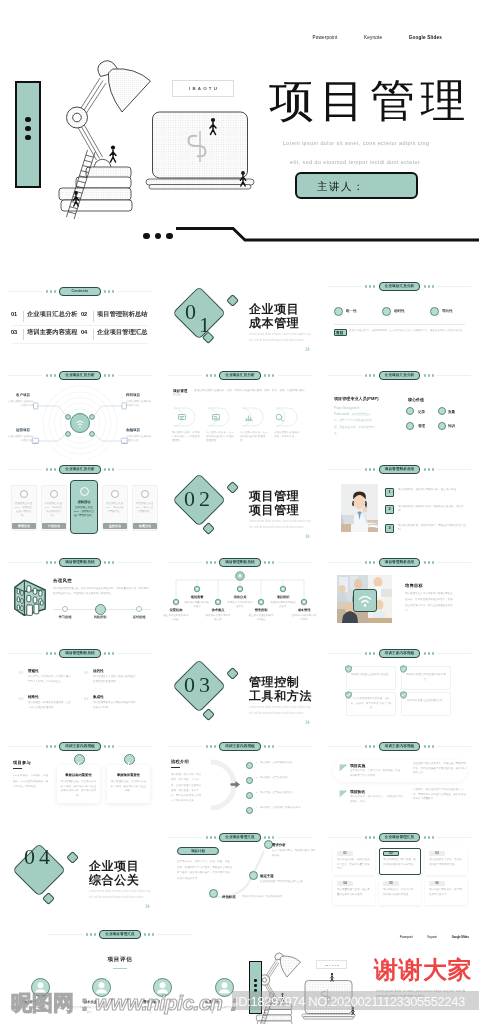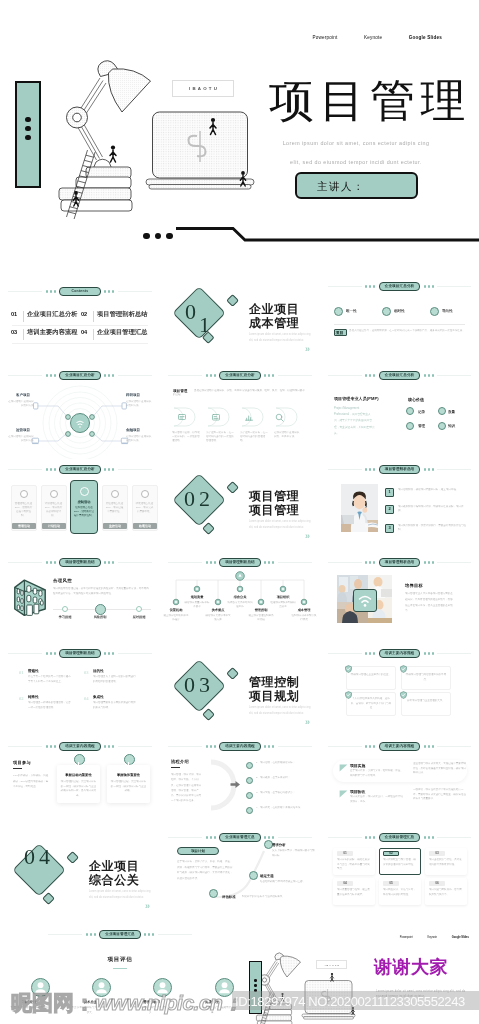--- a/index.html
+++ b/index.html
@@ -678,21 +678,21 @@
   <div style="position:absolute;left:93px;top:50px;font-size:3.6px;font-weight:bold;color:#222">集成性</div>
   <div class="t-xs" style="position:absolute;left:93px;top:56px;width:44px;line-height:1.9">项目管理需要将各方面的资源进行有效的集成与协调。</div>
 </div>
 
 <div class="slide" style="left:160px;top:645px;width:160px;height:91px">
   <div class="dm" style="left:20px;top:22px;width:38.2px;height:38.2px;border-radius:5px"></div>
   <div class="dm" style="left:67.5px;top:24px;width:9.2px;height:9.2px;border-radius:2px"></div>
   <div class="dm" style="left:44px;top:65px;width:9px;height:9px;border-radius:2px"></div>
   <div class="sec-no flat" style="left:24px;top:29px"><span>0</span><span>3</span></div>
   <div class="sec-h" style="left:89px;top:30px">管理控制</div>
-  <div class="sec-h" style="left:89px;top:44px">项目规划</div>
+  <div class="sec-h" style="left:89px;top:44px">工具和方法</div>
   <div class="sec-l" style="left:89px;top:60px">Lorem ipsum dolor sit amet, cons ectetur adipis cing
 elit, sed do eiusmod tempor incidi dunt ectetur.</div>
   <div class="sec-c" style="left:145px;top:73px">»</div>
 </div>
 
 <div class="slide" style="left:320px;top:645px;width:159px;height:91px">
   <div class="shead" style="left:8px;top:4px;width:143px">
     <div class="ln"></div>
     <div class="dts">
             <i></i>
@@ -1035,21 +1035,21 @@
     <i style="position:absolute;left:50%;margin-left:-1.3px;top:27px;width:2.6px;height:2.6px;border-radius:50%;background:#111"></i>
   </div>
   <div style="position:absolute;left:76px;top:40px;width:31px;height:8.5px;border:.5px solid #e2e2e2;background:#fff">
     <span style="position:absolute;left:0;top:2.5px;width:31px;text-align:center;font-size:2.3px;color:#777;letter-spacing:1.1px;font-weight:bold">IBAOTU</span>
   </div>
   <div style="position:absolute;top:16px;left:0;width:239px;text-align:right;padding-right:10px;font-size:2.6px;color:#111">
     <span style="margin-left:14px">Powerpoint</span>
     <span style="margin-left:14px">Keynote</span>
     <span style="margin-left:14px;font-weight:bold">Google Slides</span>
   </div>
-  <div style="position:absolute;left:134px;top:38px;font-size:18px;font-weight:bold;color:#a21caf;letter-spacing:.5px;line-height:1;white-space:nowrap">谢谢大家</div>
+  <div style="position:absolute;left:134px;top:38px;font-size:24px;font-weight:bold;color:#ef4444;letter-spacing:.5px;line-height:1;white-space:nowrap">谢谢大家</div>
   <div style="position:absolute;left:136px;top:69px;width:98px;font-size:2.6px;color:#a5a5a5;line-height:2.1;letter-spacing:.25px">Lorem ipsum dolor sit amet, cons ectetur adipis cing
 elit, sed do eiusmod tempor incidi dunt ectetur.</div>
 </div>
 
 <div class="wm">
   <div class="wmtxt"><span>昵图网：</span><span class="u">www.nipic.cn：</span></div>
 </div>
 <div class="idbar"></div>
 <div class="idtxt">ID:18297974 NO:20200211123305552243</div>
 </div>

